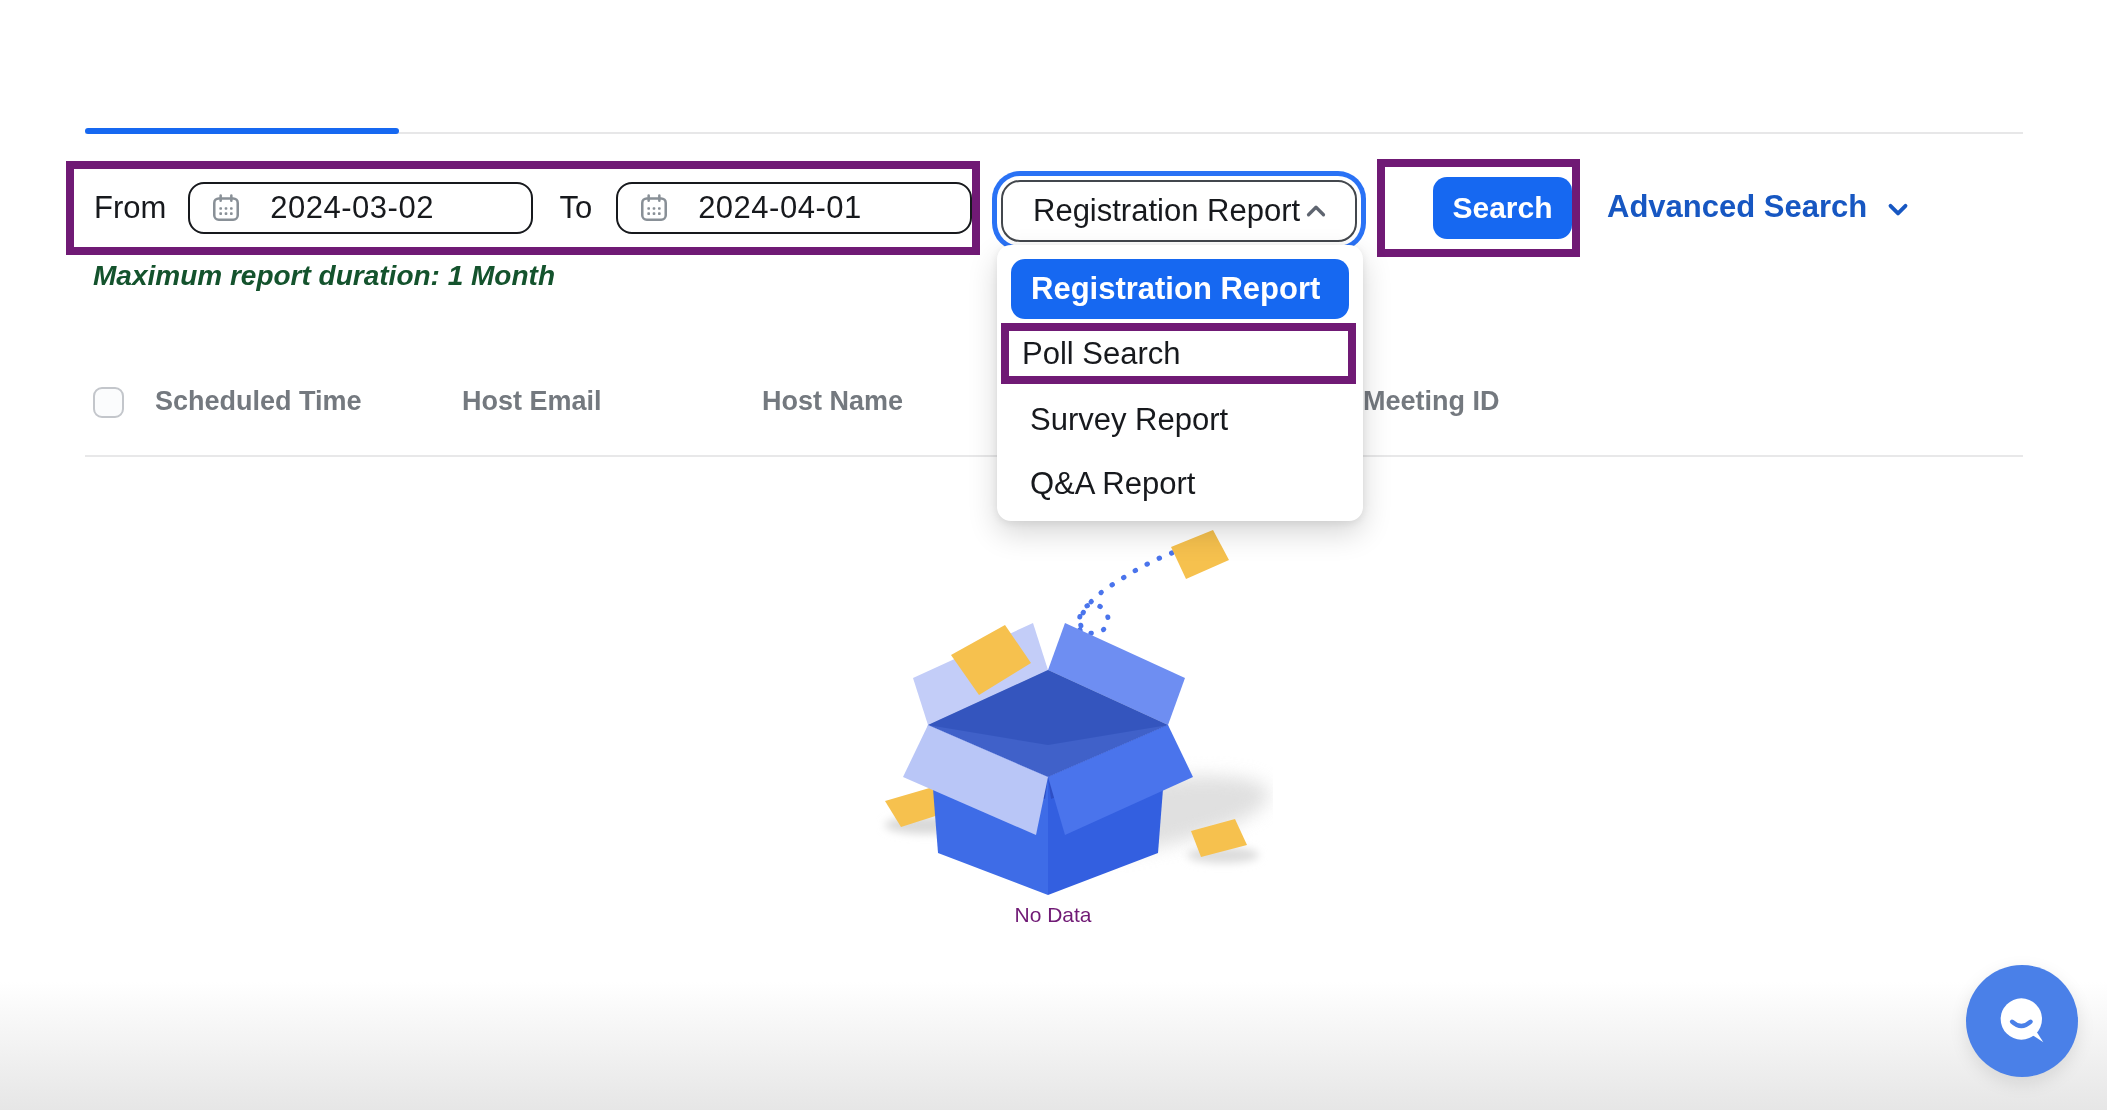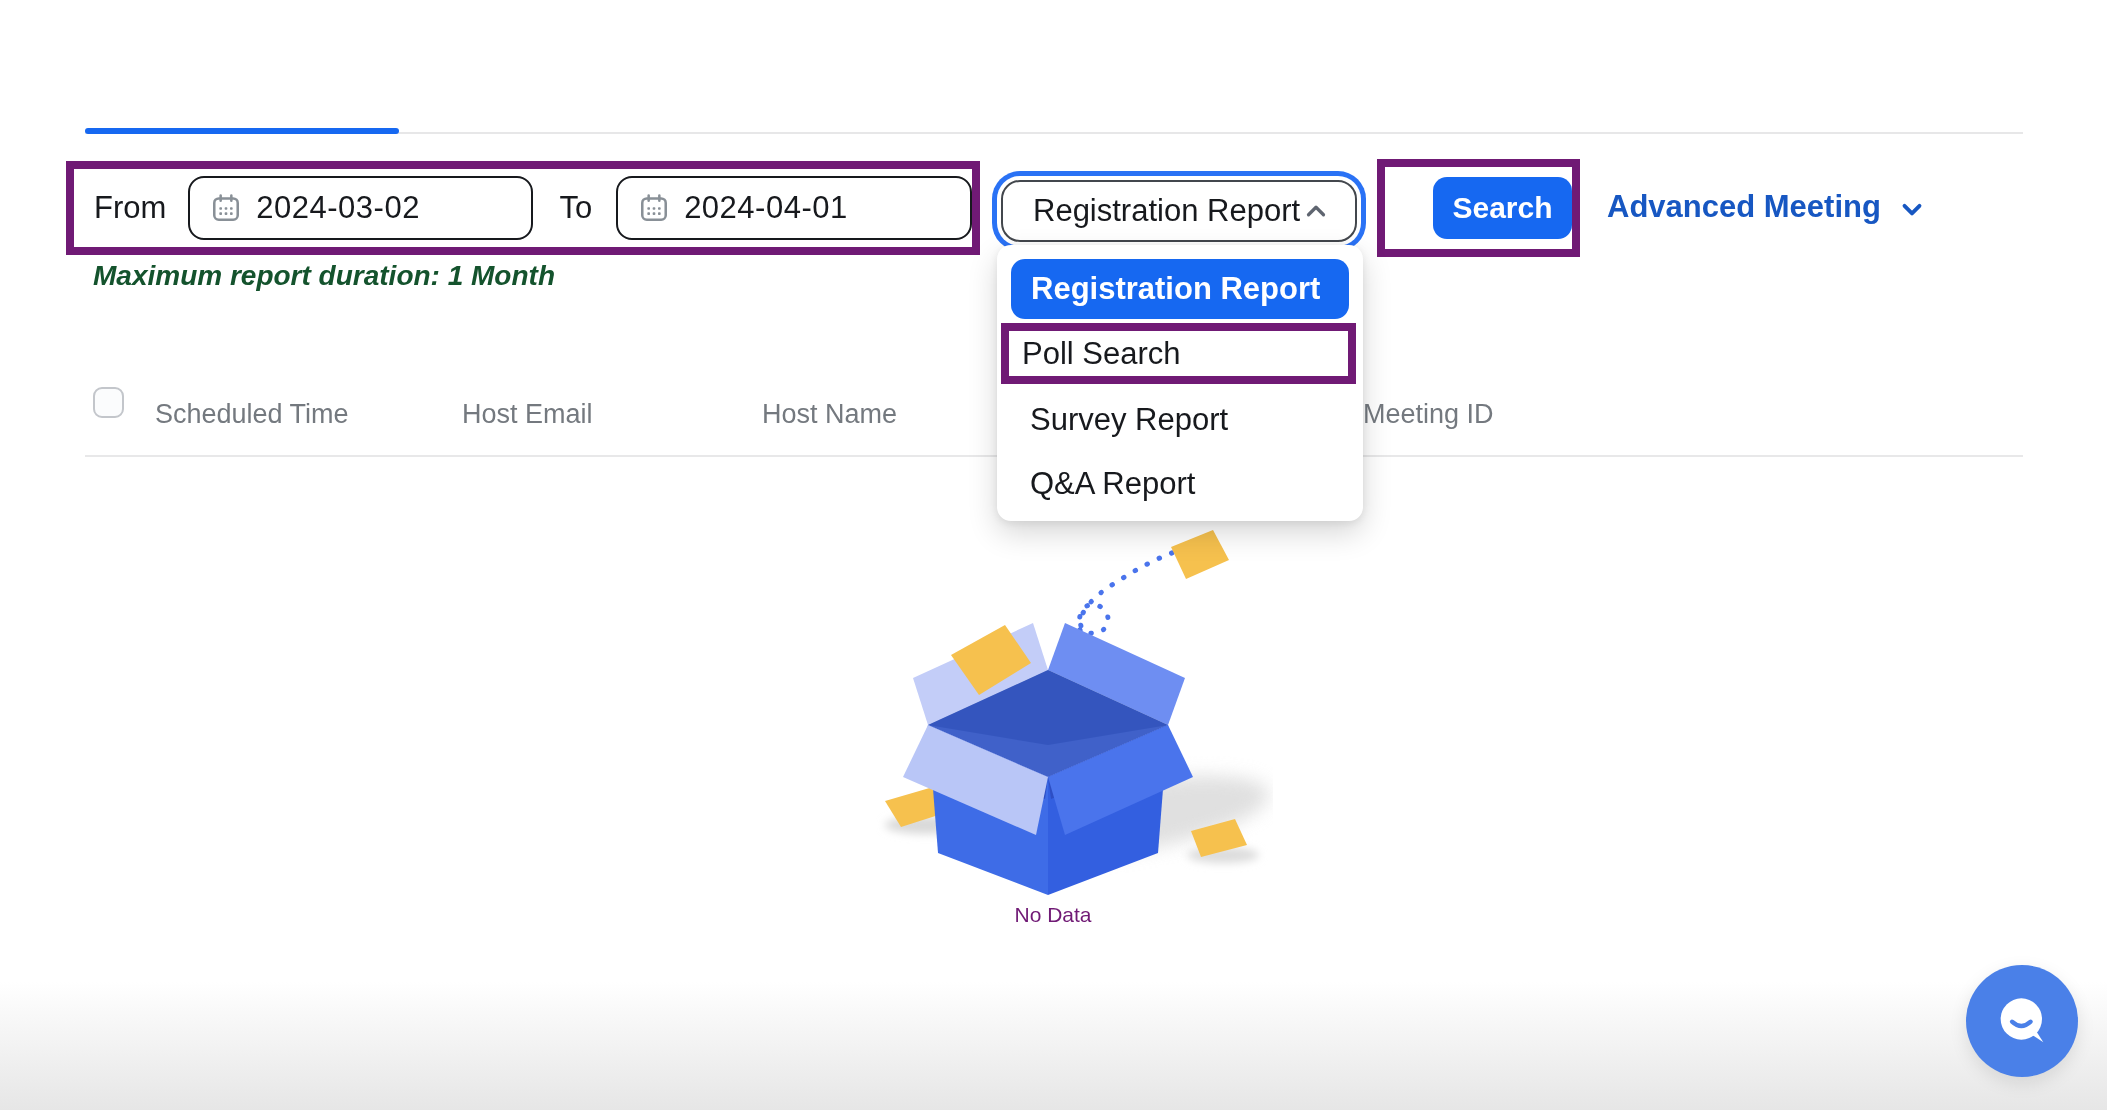--- a/index.html
+++ b/index.html
@@ -14,21 +14,21 @@
   .tab-inactive { left:456px; color:#383b40; }
   .tabs-divider { position:absolute; left:85px; top:132px; width:1938px; height:2px; background:#e7e7e8; }
   .tabs-underline { position:absolute; left:85px; top:128px; width:314px; height:6px; background:#1668f1; border-radius:3px; z-index:2; }
 
   
   .annotation { border:8px solid #701a75; }
 
   
   .date-range-box { position:absolute; left:66px; top:161px; width:914px; height:94px; display:flex; align-items:center; }
   .filter-label { font-size:31px; color:#17191d; margin:0 0 0 20px; }
-  .date-input { display:flex; align-items:center; gap:14px; width:350px; height:64px; border:2.5px solid #17191d; border-radius:16px; background:#fff; padding-left:20px; margin-left:22px; cursor:pointer; }
+  .date-input { display:flex; align-items:center; gap:28px; width:350px; height:52px; border:2.5px solid #17191d; border-radius:16px; background:#fff; padding-left:20px; margin-left:22px; cursor:pointer; }
   .date-input.to { width:361px; margin-left:24px; }
   .to-label { margin-left:26px; }
   .date-value { font-size:31px; color:#17191d; font-weight:500; letter-spacing:0.5px; }
   .cal-icon { width:32px; height:32px; flex:0 0 auto; }
 
   .duration-note { position:absolute; left:93px; top:260px; font-size:28px; font-style:italic; font-weight:600; color:#14532d; }
 
   
   .select-trigger { position:absolute; left:1001px; top:180px; width:356px; height:62px; background:#fff;
     border:2.5px solid #43474d; border-radius:19px; display:flex; align-items:center; padding:0 24px 0 30px;
@@ -40,21 +40,21 @@
   .search-box { position:absolute; left:1377px; top:159px; width:203px; height:98px; display:flex; align-items:center; justify-content:center; }
   .search-btn { width:153px; height:62px; border:none; border-radius:14px; background:#1668f1; color:#fff;
     font-family:"Liberation Sans", sans-serif; font-size:30px; font-weight:700; cursor:pointer;margin-left:48px; }
   .advanced { position:absolute; left:1607px; top:189px; display:flex; align-items:center; gap:16px;
     color:#1757c2; font-size:31px; font-weight:700; cursor:pointer; text-decoration:none; }
   .adv-chevron { width:30px; height:30px; margin-top:4px; }
 
   
   .table-header { position:absolute; left:0; top:370px; width:100%; height:86px; }
   .checkbox { position:absolute; left:93px; top:17px; width:31px; height:31px; border:2px solid #c3c6cb; border-radius:9px; background:#fbfcfd; cursor:pointer; }
-  .col { position:absolute; top:29px; font-size:27px; font-weight:400; color:#74797f; white-space:nowrap;text-align:right; }
+  .col { position:absolute; top:16px; font-size:27px; font-weight:700; color:#74797f; white-space:nowrap;text-align:right; }
   .col-scheduled { left:155px; } .col-email { left:462px; } .col-name { left:762px; } .col-meeting { left:1363px; }
   .header-divider { position:absolute; left:85px; top:455px; width:1938px; height:2px; background:#e8e8e9; }
 
   
   .dropdown-menu { position:absolute; left:997px; top:245px; width:366px; height:276px; background:#fff; border-radius:14px;
     box-shadow:0 12px 30px rgba(0,0,0,0.16), 0 2px 8px rgba(0,0,0,0.08); z-index:6; }
   .opt { position:absolute; font-size:31px; color:#17191d; cursor:pointer; white-space:nowrap; }
   .opt-selected { left:14px; top:14px; width:338px; height:60px; background:#1668f1; border-radius:14px;
     color:#fff; font-weight:700; display:flex; align-items:center; padding-left:20px; }
   .poll-annotation { position:absolute; left:4px; top:78px; width:355px; height:61px; background:#fff; display:flex; align-items:center; }
@@ -126,21 +126,21 @@
     <svg class="select-chevron" viewBox="0 0 24 24" fill="none">
       <path d="M6 15 L12 9 L18 15" stroke="#5f6570" stroke-width="2.6" stroke-linecap="round" stroke-linejoin="round"></path>
     </svg>
   </div>
 
   <div class="search-box annotation">
     <button class="search-btn">Search</button>
   </div>
 
   <a class="advanced">
-    <span>Advanced Meeting</span>
+    <span>Advanced Search</span>
     <svg class="adv-chevron" viewBox="0 0 24 24" fill="none">
       <path d="M6 9.5 L12 15.5 L18 9.5" stroke="#1757c2" stroke-width="3.1" stroke-linecap="round" stroke-linejoin="round"></path>
     </svg>
   </a>
 
   <p class="duration-note">Maximum report duration: 1 Month</p>
 
   <div class="table-header">
     <div class="checkbox"></div>
     <span class="col col-scheduled">Scheduled Time</span>

